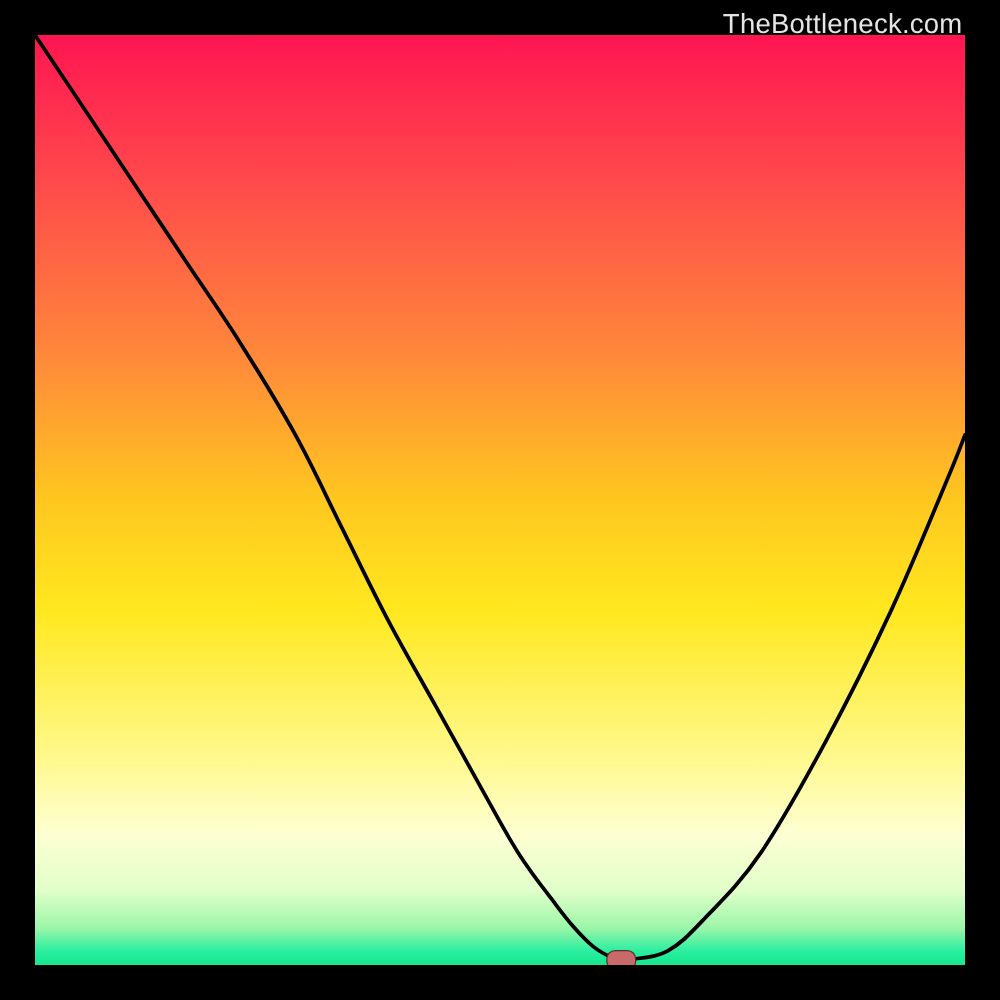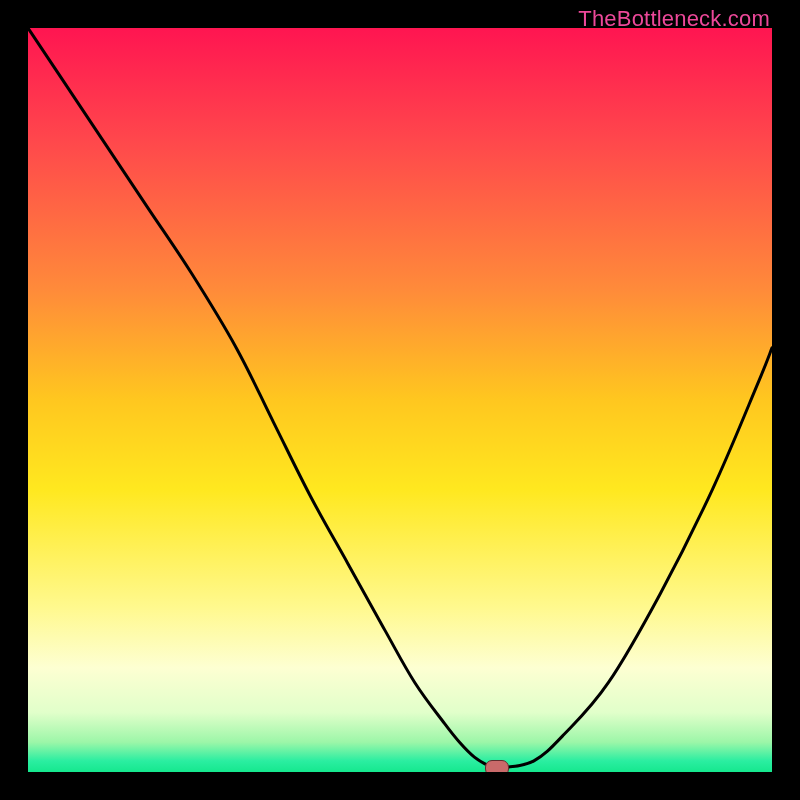--- a/index.html
+++ b/index.html
@@ -31,21 +31,21 @@
     width: 100%;
     height: 100%;
   }
   .watermark {
     position: absolute;
     top: 6px;
     right: 30px;
     font-family: Arial, Helvetica, sans-serif;
     font-size: 22px;
     font-weight: 500;
-    color: #ec4899;
+    color: #e5e5e5;
     letter-spacing: 0.2px;
   }
   svg.curve {
     position: absolute;
     left: 0;
     top: 0;
     width: 100%;
     height: 100%;
     pointer-events: none;
   }

